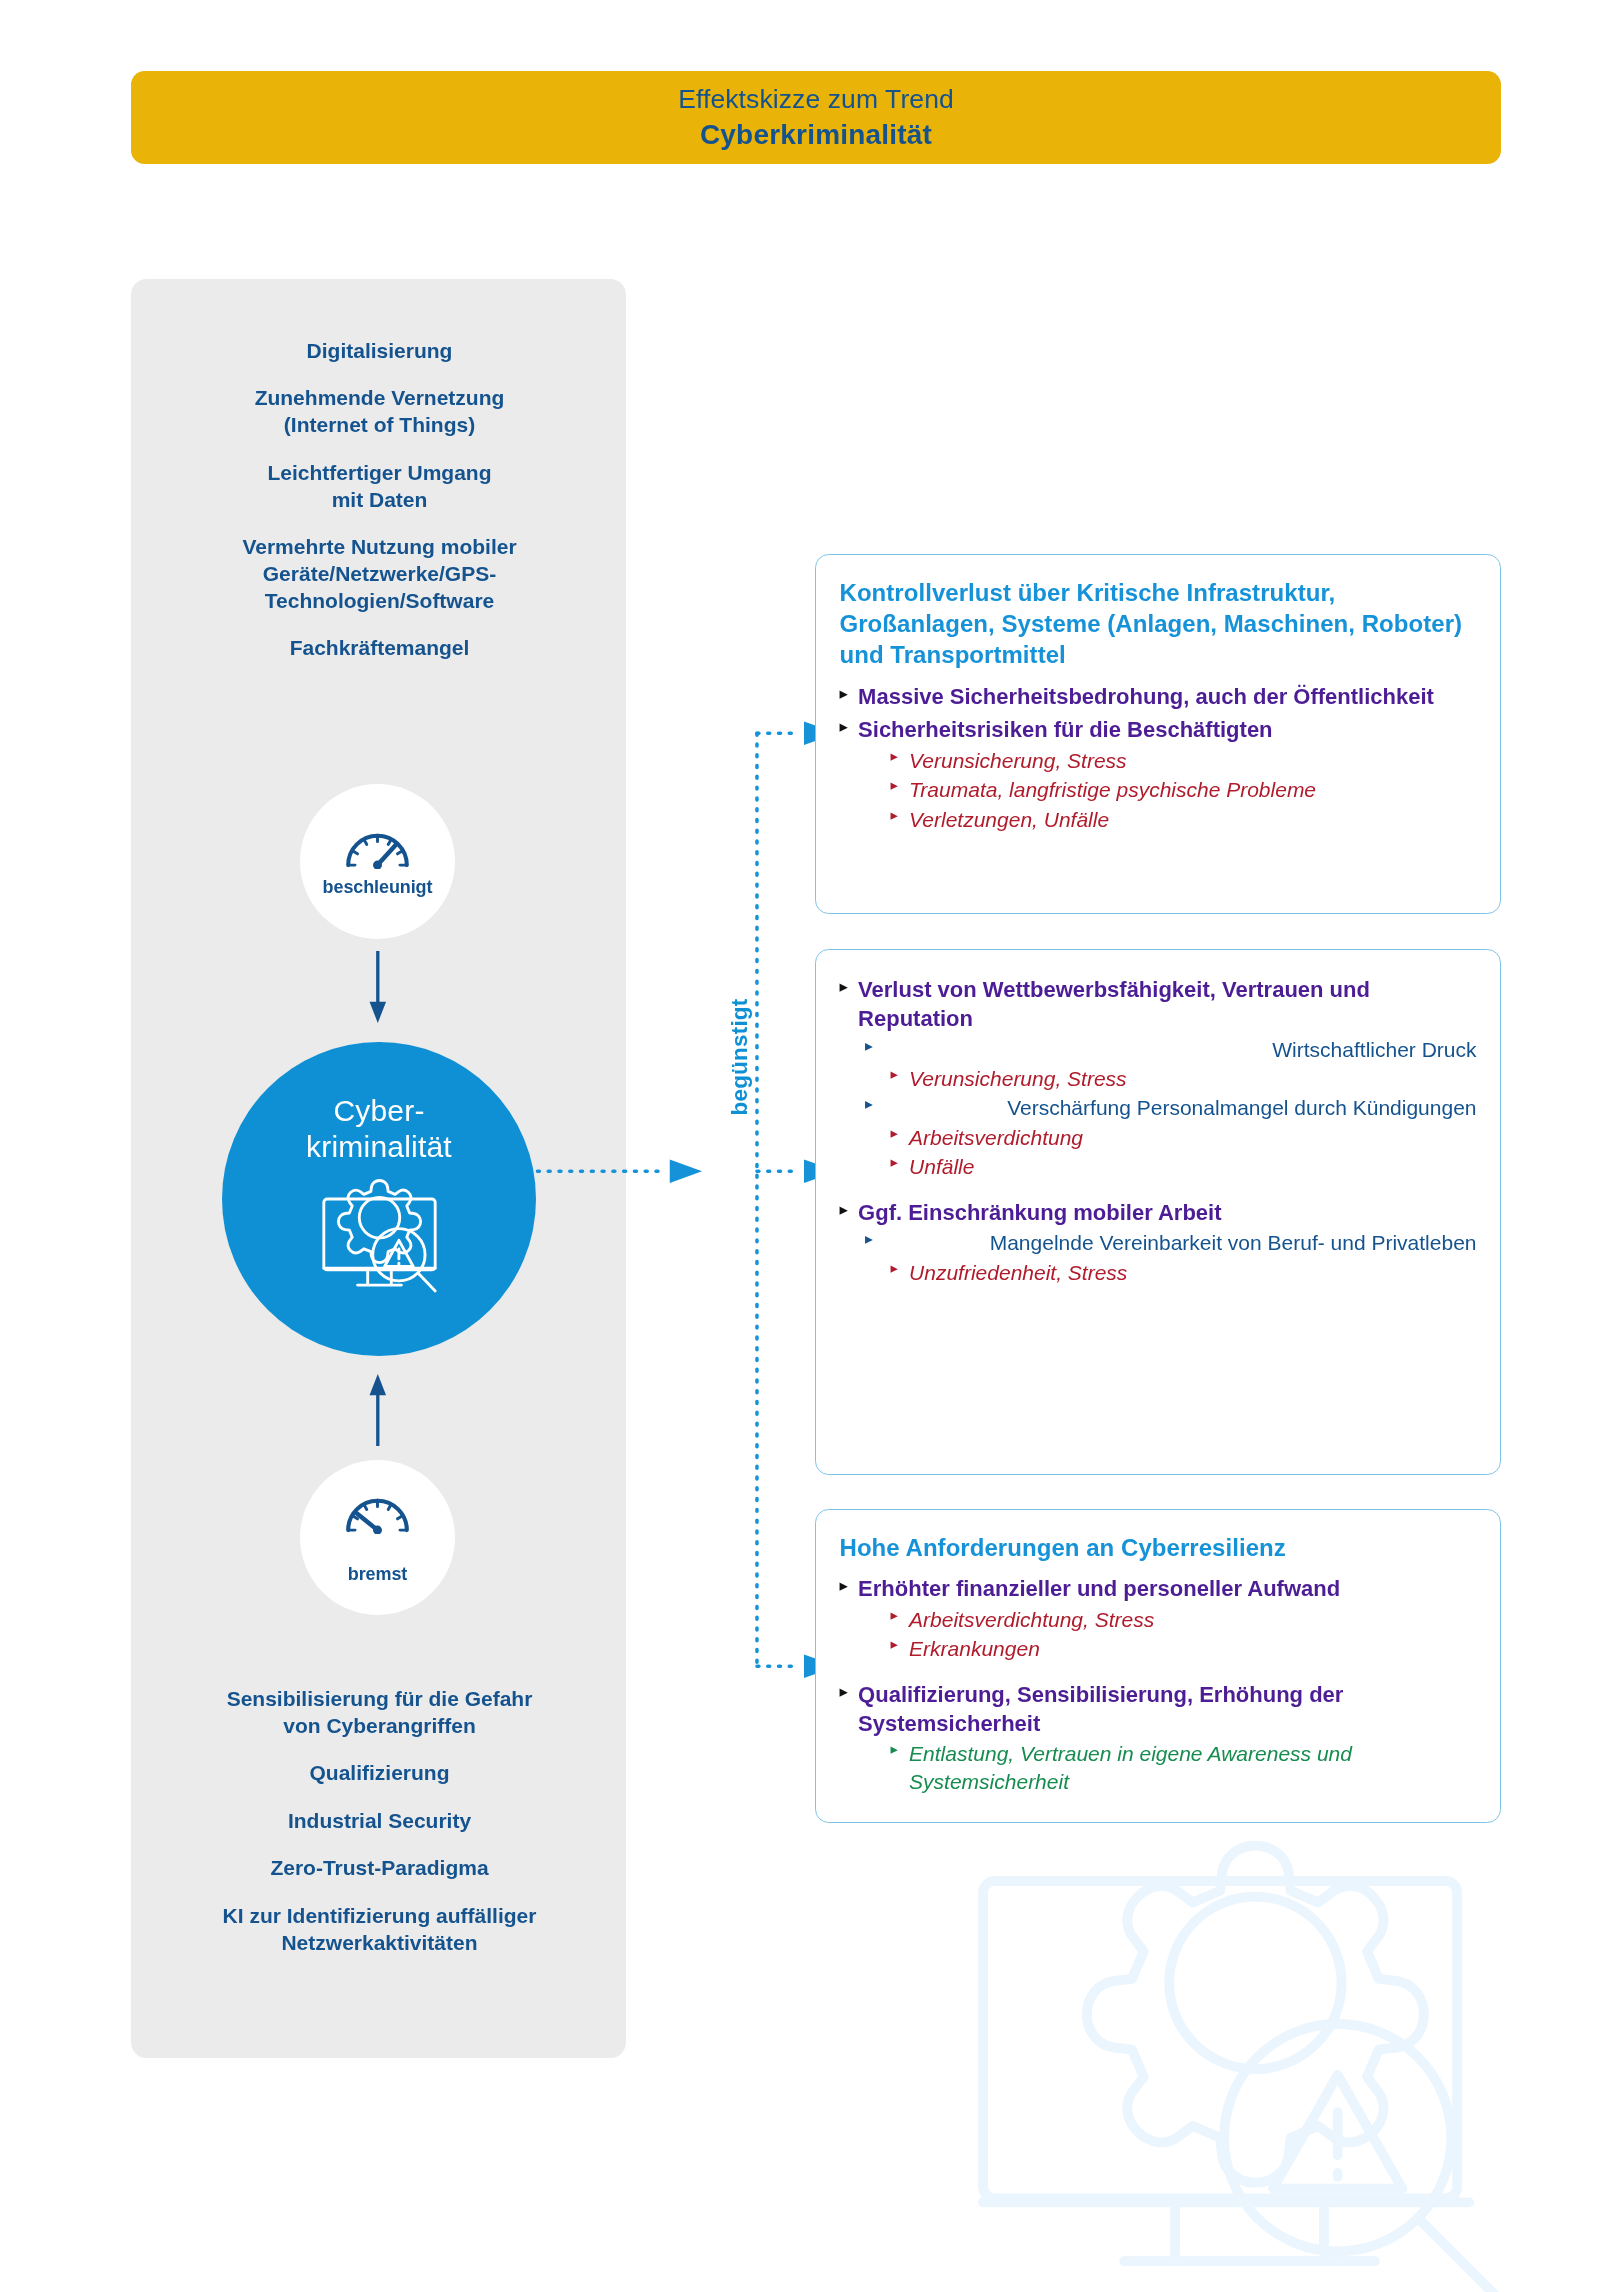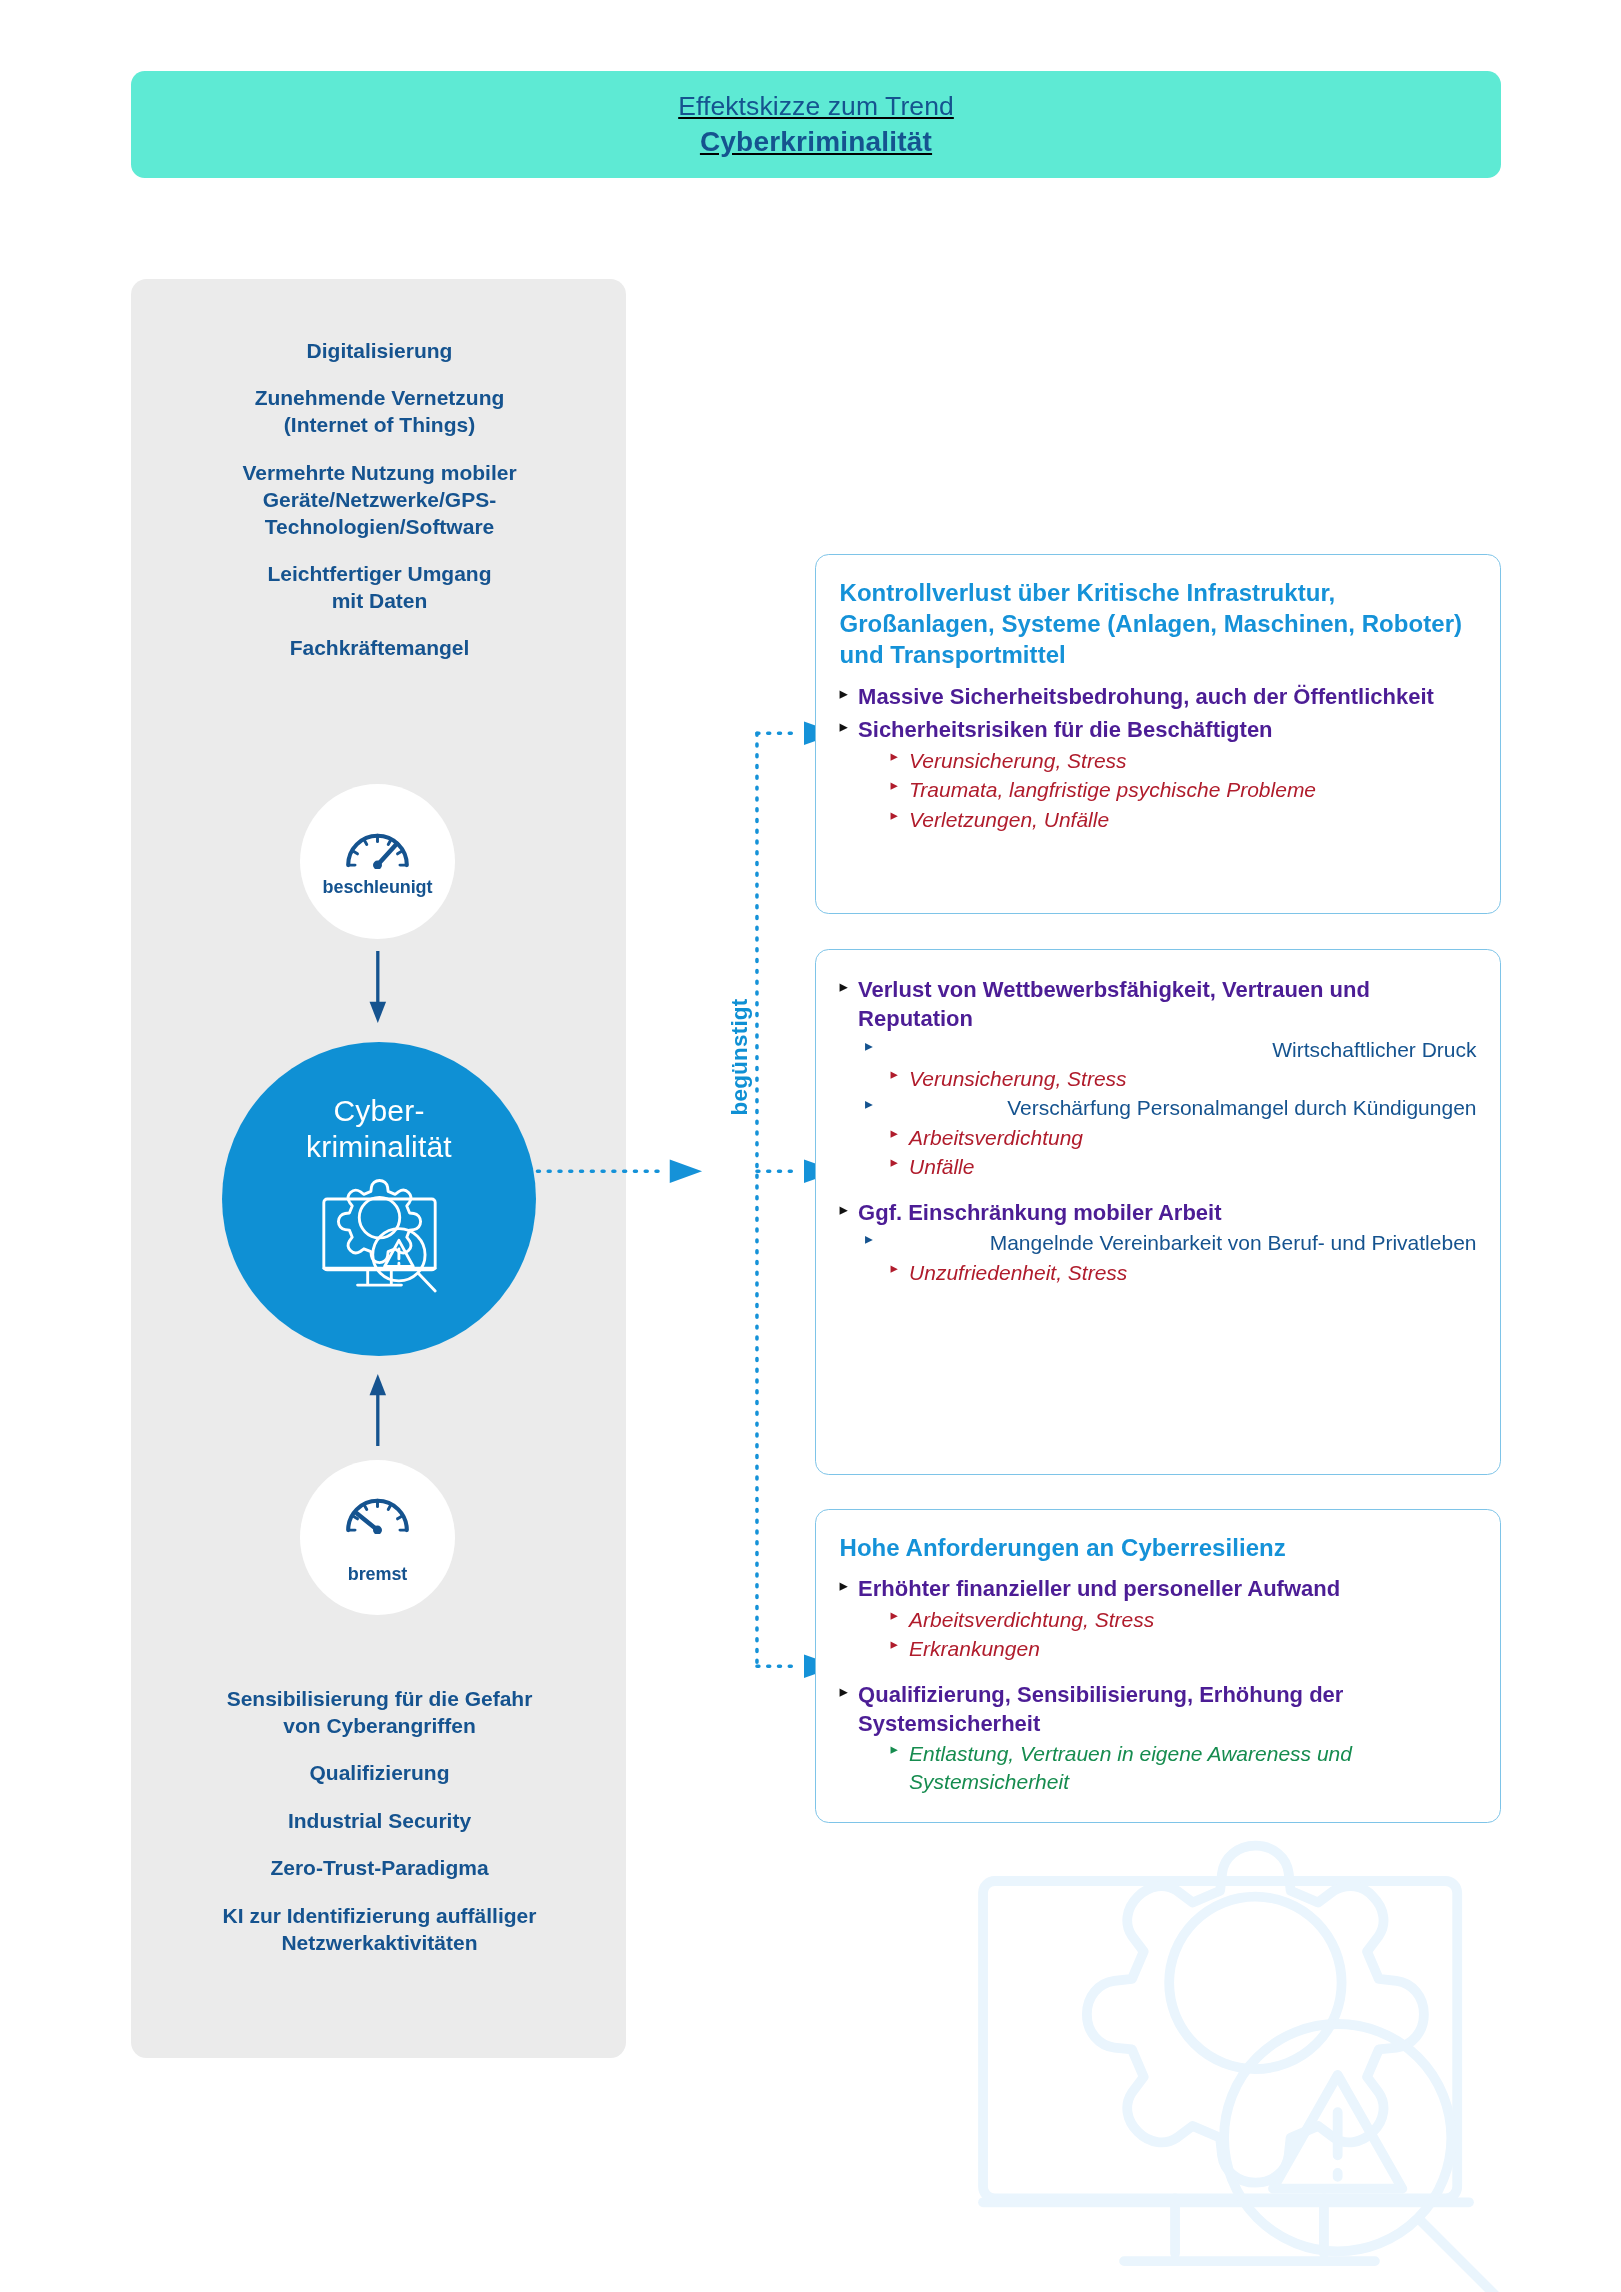--- a/index.html
+++ b/index.html
@@ -30,29 +30,28 @@
     opacity: 1;
     pointer-events: none;
   }
 
   
   .header-band {
     position: absolute;
     left: 131px;
     top: 71px;
     width: 1370px;
-    height: 107px;
-    background: #5eead4;
+    height: 93px;
+    background: #eab308;
     border-radius: 13.7px;
     display: flex;
     flex-direction: column;
     align-items: center;
     justify-content: center;
     gap: 3.9px;
-    text-decoration: underline;
   }
   .header-sub {
     font-size: 26.5px;
     color: #15538f;
     letter-spacing: 0.1px;
     font-weight: 400;
   }
   .header-title {
     font-size: 28px;
     color: #15538f;
@@ -266,22 +265,22 @@
   <div class="header-band">
     <div class="header-sub">Effektskizze zum Trend</div>
     <div class="header-title">Cyberkriminalität</div>
   </div>
 
   <div class="side-panel"></div>
 
   <div class="driver-list">
     <div class="factor">Digitalisierung</div>
     <div class="factor">Zunehmende Vernetzung<br>(Internet of Things)</div>
+    <div class="factor">Leichtfertiger Umgang<br>mit Daten</div>
     <div class="factor">Vermehrte Nutzung mobiler<br>Geräte/Netzwerke/GPS-<br>Technologien/Software</div>
-    <div class="factor">Leichtfertiger Umgang<br>mit Daten</div>
     <div class="factor">Fachkräftemangel</div>
   </div>
 
   <div class="gauge-bubble" id="gauge-accel">
     <svg width="71" height="43" viewBox="0 0 72 44">
       <path d="M6 40 A30 30 0 0 1 66 40" fill="none" stroke="#15538f" stroke-width="4.2" stroke-linecap="round"></path>
       <g stroke="#15538f" stroke-width="3" stroke-linecap="round">
         <path d="M6.5 40 L13 40"></path>
         <path d="M10 25 L15.5 28.5"></path>
         <path d="M22 13.5 L25 19"></path>

